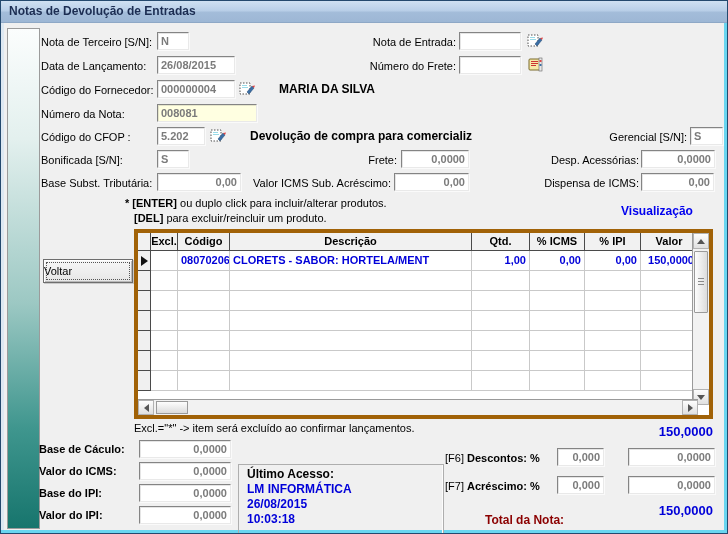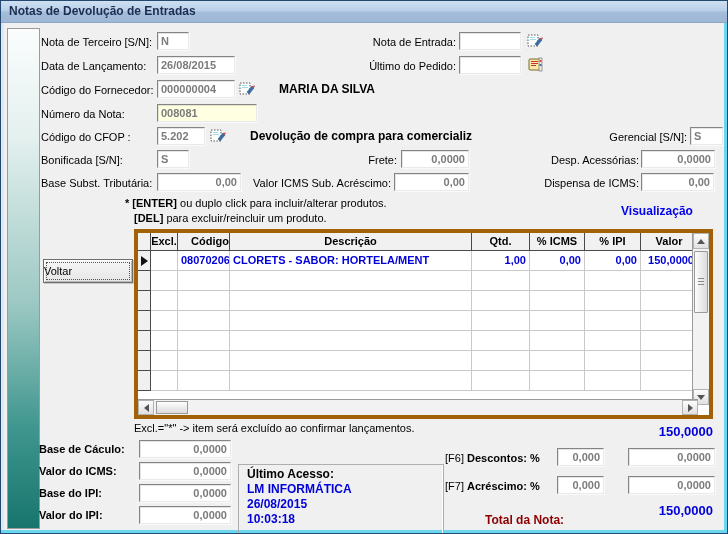--- a/index.html
+++ b/index.html
@@ -41,21 +41,21 @@
   .linkblue { position:absolute; font-size:12px; font-weight:bold; color:var(--link-blue); text-align:center; cursor:pointer; }
   
   .grid { position:absolute; left:133px; top:228px; width:579px; height:190px; background:#fff; border:4px solid #a16207; }
   .ghead { display:flex; height:18px; background:#f1f1f1; border-bottom:1px solid #4a4a4a; }
   .ghead .c { font-size:11px; font-weight:bold; text-align:center; border-right:1px solid #4a4a4a; overflow:hidden; line-height:17px; }
   .grow { display:flex; height:20px; }
   .grow .c { border-right:1px solid #c9c9c9; border-bottom:1px solid #c9c9c9; font-size:11px; line-height:19px; overflow:hidden; white-space:nowrap; padding:0 3px; }
   .grow .sel { border-right:1px solid #4a4a4a; border-bottom:1px solid #4a4a4a; background:#f0f0f0; padding:0; display:flex; align-items:center; justify-content:center; }
   .c.w-sel { width:13px; padding:0; }
   .c.w-excl { width:27px; }
-  .c.w-cod { width:52px;text-align:right; }
+  .c.w-cod { width:52px; }
   .c.w-desc { width:242px; }
   .c.w-qtd { width:58px; }
   .c.w-icms { width:55px; }
   .c.w-ipi { width:56px; }
   .c.w-val { width:57px; }
   .grow .blue { color:var(--data-blue); font-weight:bold; }
   .tal { text-align:left; } .tar { text-align:right; }
   .tri-r { width:0; height:0; border-top:5px solid transparent; border-bottom:5px solid transparent; border-left:7px solid #111; }
   
   .vscroll { position:absolute; top:0; right:0; width:17px; height:172px; background:#f2f2f2; border-left:1px solid #9a9a9a; }
@@ -103,21 +103,21 @@
         <rect x="1" y="3" width="10" height="11" fill="#fff" stroke="#555" stroke-width="1" stroke-dasharray="1.5,1.5"></rect>
         <rect x="3" y="5" width="5" height="1" fill="#9adbe8"></rect>
         <rect x="3" y="7" width="6" height="1" fill="#9adbe8"></rect>
         <path d="M8 12 L13 6 L15 8 L10 14 Z" fill="#3a6ea5" stroke="#22476e" stroke-width="0.5"></path>
         <path d="M13 6 L15 8 L16 5.5 Z" fill="#d44"></path>
       </svg>
   </span>
 
   <div class="lbl" style="left:40px; top:59px;">Data de Lançamento:</div>
   <input class="inp" style="left: 156px; top: 55px; width: 78px;" value="26/08/2015">
-  <div class="lbl rlbl" style="left:348px; top:59px; width:107px;">Último do Pedido:</div>
+  <div class="lbl rlbl" style="left:348px; top:59px; width:107px;">Número do Frete:</div>
   <input class="inp" style="left: 458px; top: 55px; width: 62px;" value="">
   <span class="icon16" style="left:526px; top:55px;">
     <svg width="17" height="17" viewBox="0 0 17 17">
         <rect x="2" y="3" width="11" height="11" rx="1" fill="#f7e9a8" stroke="#7a6a2a" stroke-width="1"></rect>
         <rect x="4" y="5" width="7" height="1" fill="#c33"></rect>
         <rect x="4" y="7" width="7" height="1" fill="#c33"></rect>
         <rect x="4" y="9" width="5" height="1" fill="#c33"></rect>
         <rect x="12" y="2" width="3" height="13" fill="#e8e8e8" stroke="#666" stroke-width="0.6"></rect>
         <rect x="12.5" y="4" width="2" height="2" fill="#d44"></rect>
         <rect x="12.5" y="8" width="2" height="2" fill="#3a6ea5"></rect>

